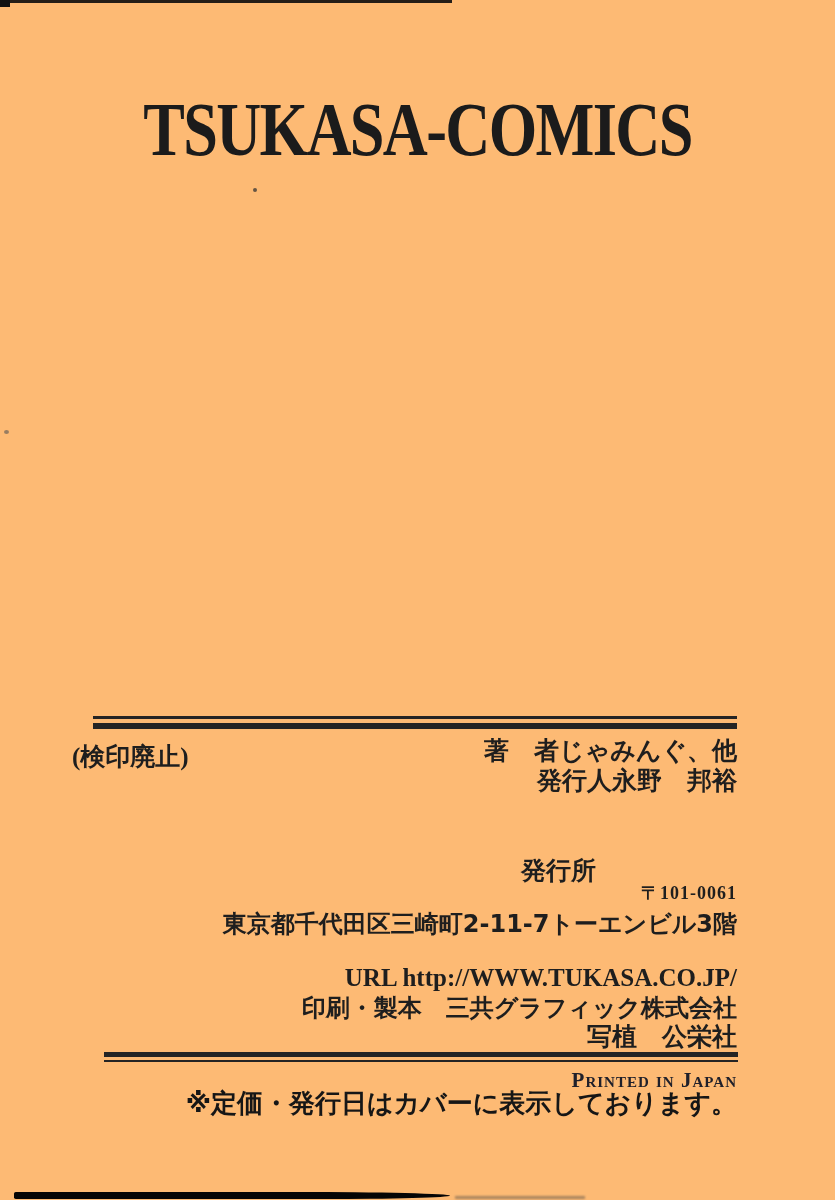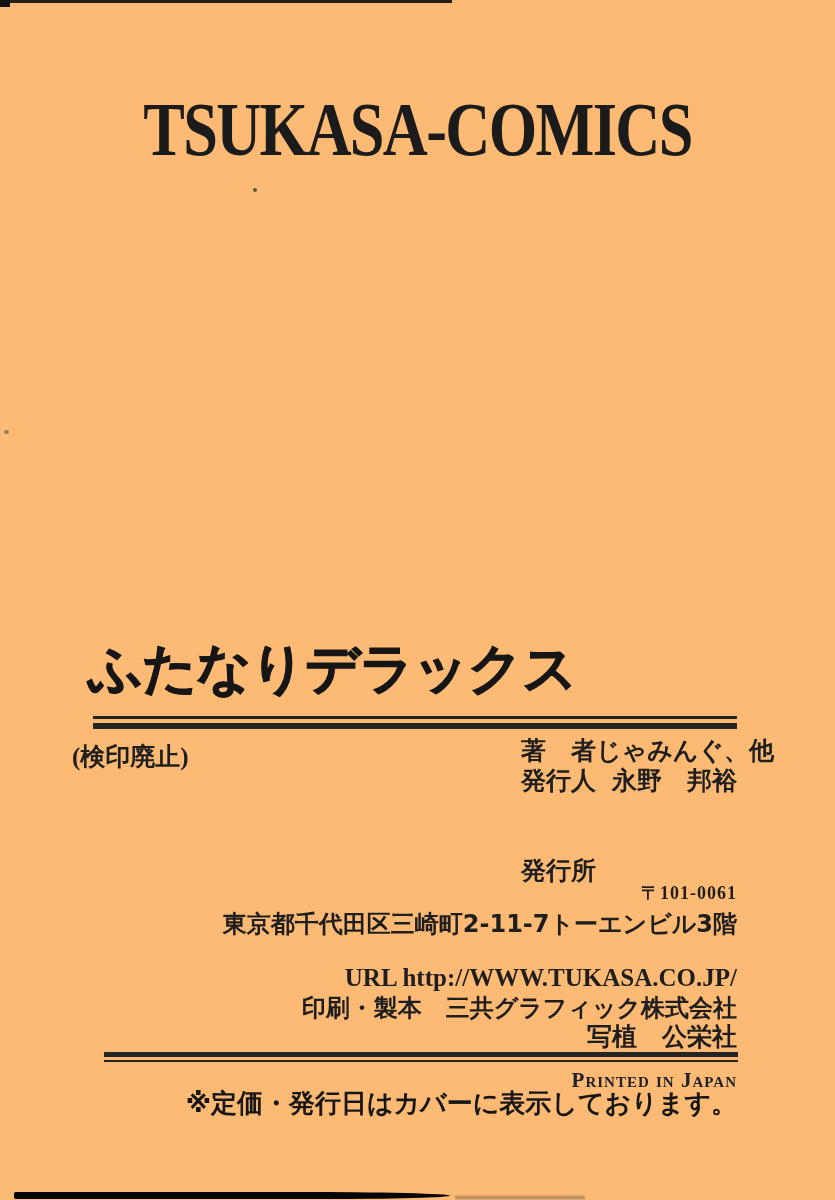--- a/index.html
+++ b/index.html
@@ -27,21 +27,21 @@
     font-family:"DejaVu Sans","Liberation Sans",sans-serif; font-weight:900;
     letter-spacing:-1px; color:#161616; -webkit-text-stroke:1px #161616; white-space:nowrap;
   }
   .title-rule{
     position:absolute; left:93px; top:716px; width:644px; height:4px;
     border-top:3px solid #242424; border-bottom:6px solid #242424;
   }
   
   .seal-note{position:absolute; left:72px; top:740px; font-size:25px; font-weight:600; white-space:nowrap;}
   .credits{position:absolute; left:521px; top:738px; width:216px; font-size:25px; font-weight:700;}
-  .credit-row{display:flex; justify-content:space-between; height:30px; line-height:26px; white-space:nowrap;}
+  .credit-row{display:flex; justify-content:flex-end; height:30px; line-height:26px; white-space:nowrap;}
   .pub-label-row{
     position:absolute; left:521px; top:854px; width:216px; display:flex;
     justify-content:space-between; font-size:25px; font-weight:700; white-space:nowrap;align-items:flex-end;
   }
   .r-line{position:absolute; right:98px; text-align:right; white-space:nowrap;}
   .postal{top:881px; font-size:18px; font-weight:600; letter-spacing:1px;}
   .address{top:908px; font-size:24px; font-weight:700; font-family:"DejaVu Sans","Liberation Sans",sans-serif; letter-spacing:0;}
   .phone{top:935px; font-size:26px; font-weight:600;}
   .url{top:964px; font-size:25px; font-weight:600;}
   .printing{top:992px; font-size:24px; font-weight:700; font-family:"DejaVu Sans","Liberation Sans",sans-serif;}
@@ -63,21 +63,20 @@
 
   <div class="scan-top"></div>
   <div class="scan-corner"></div>
   <div class="scan-bottom"></div>
   <div class="scan-bottom2"></div>
   <div class="speck1"></div>
   <div class="speck2"></div>
 
   <div class="imprint">TSUKASA-COMICS</div>
 
-  <div class="title">ふたなりデラックス</div>
   <div class="title-rule"></div>
 
   <div class="seal-note">(検印廃止)</div>
 
   <div class="credits">
     <div class="credit-row">
       <span>著　者</span>
       <span>じゃみんぐ、他</span>
     </div>
     <div class="credit-row">

